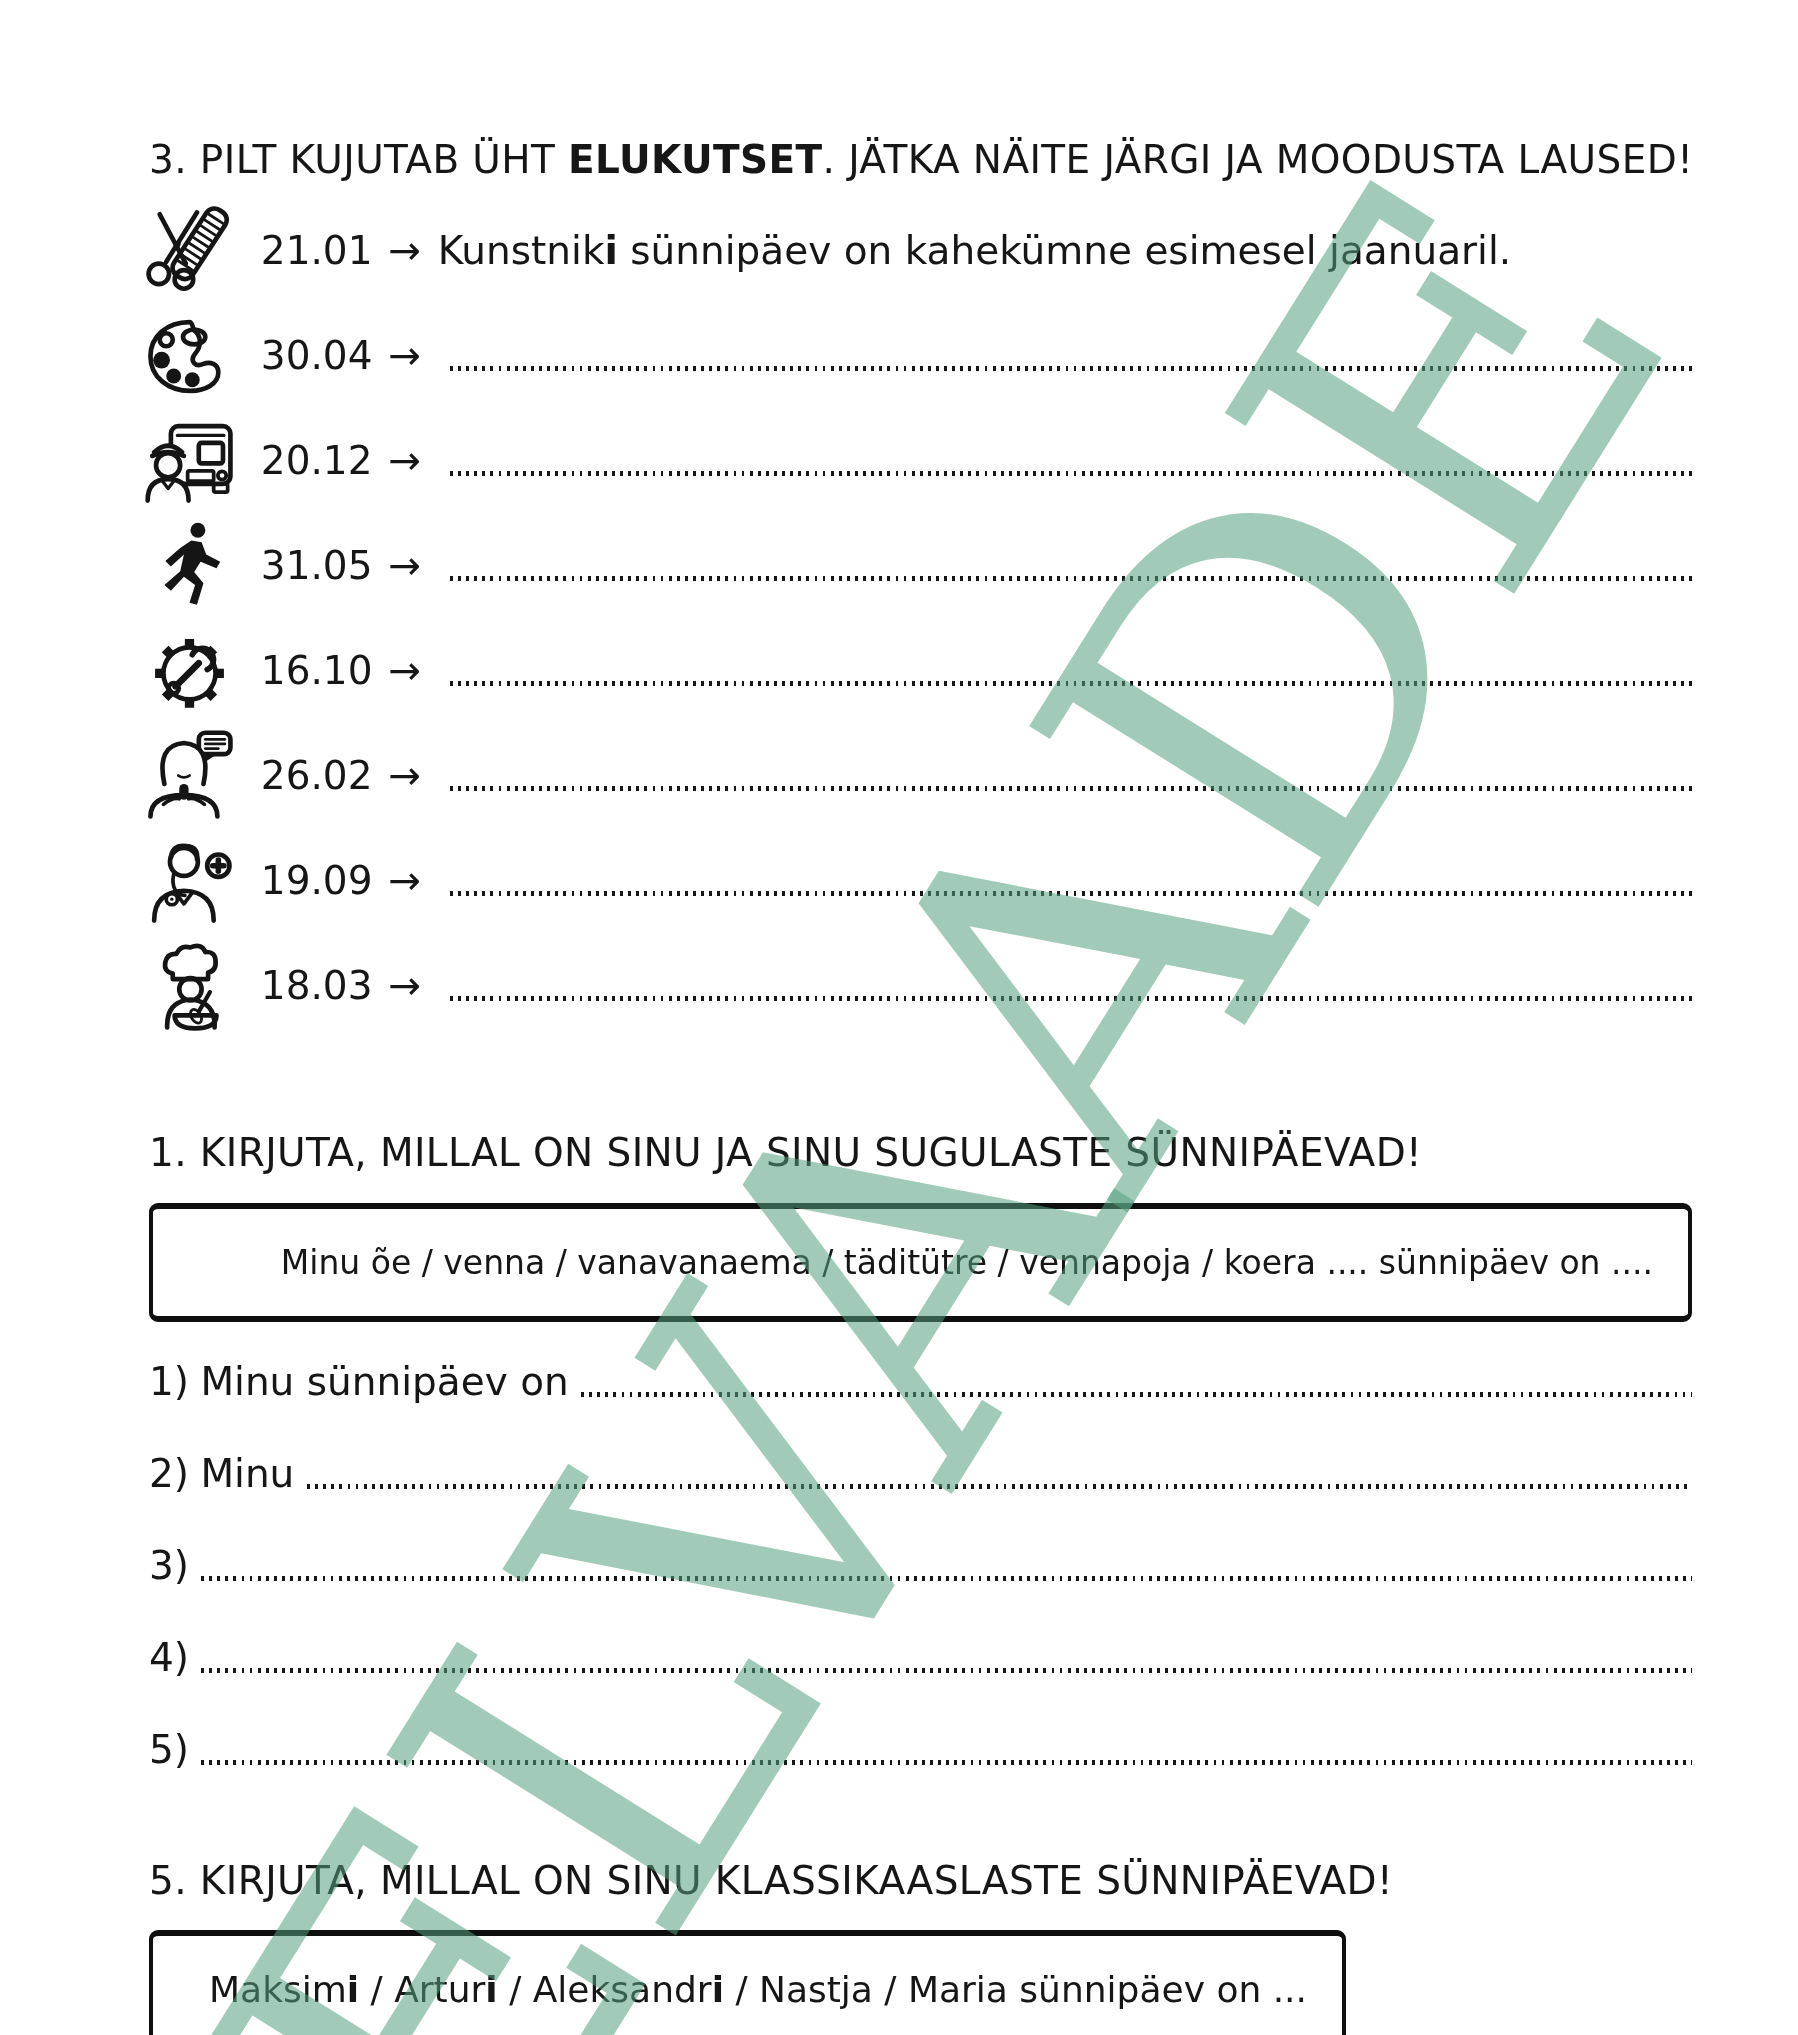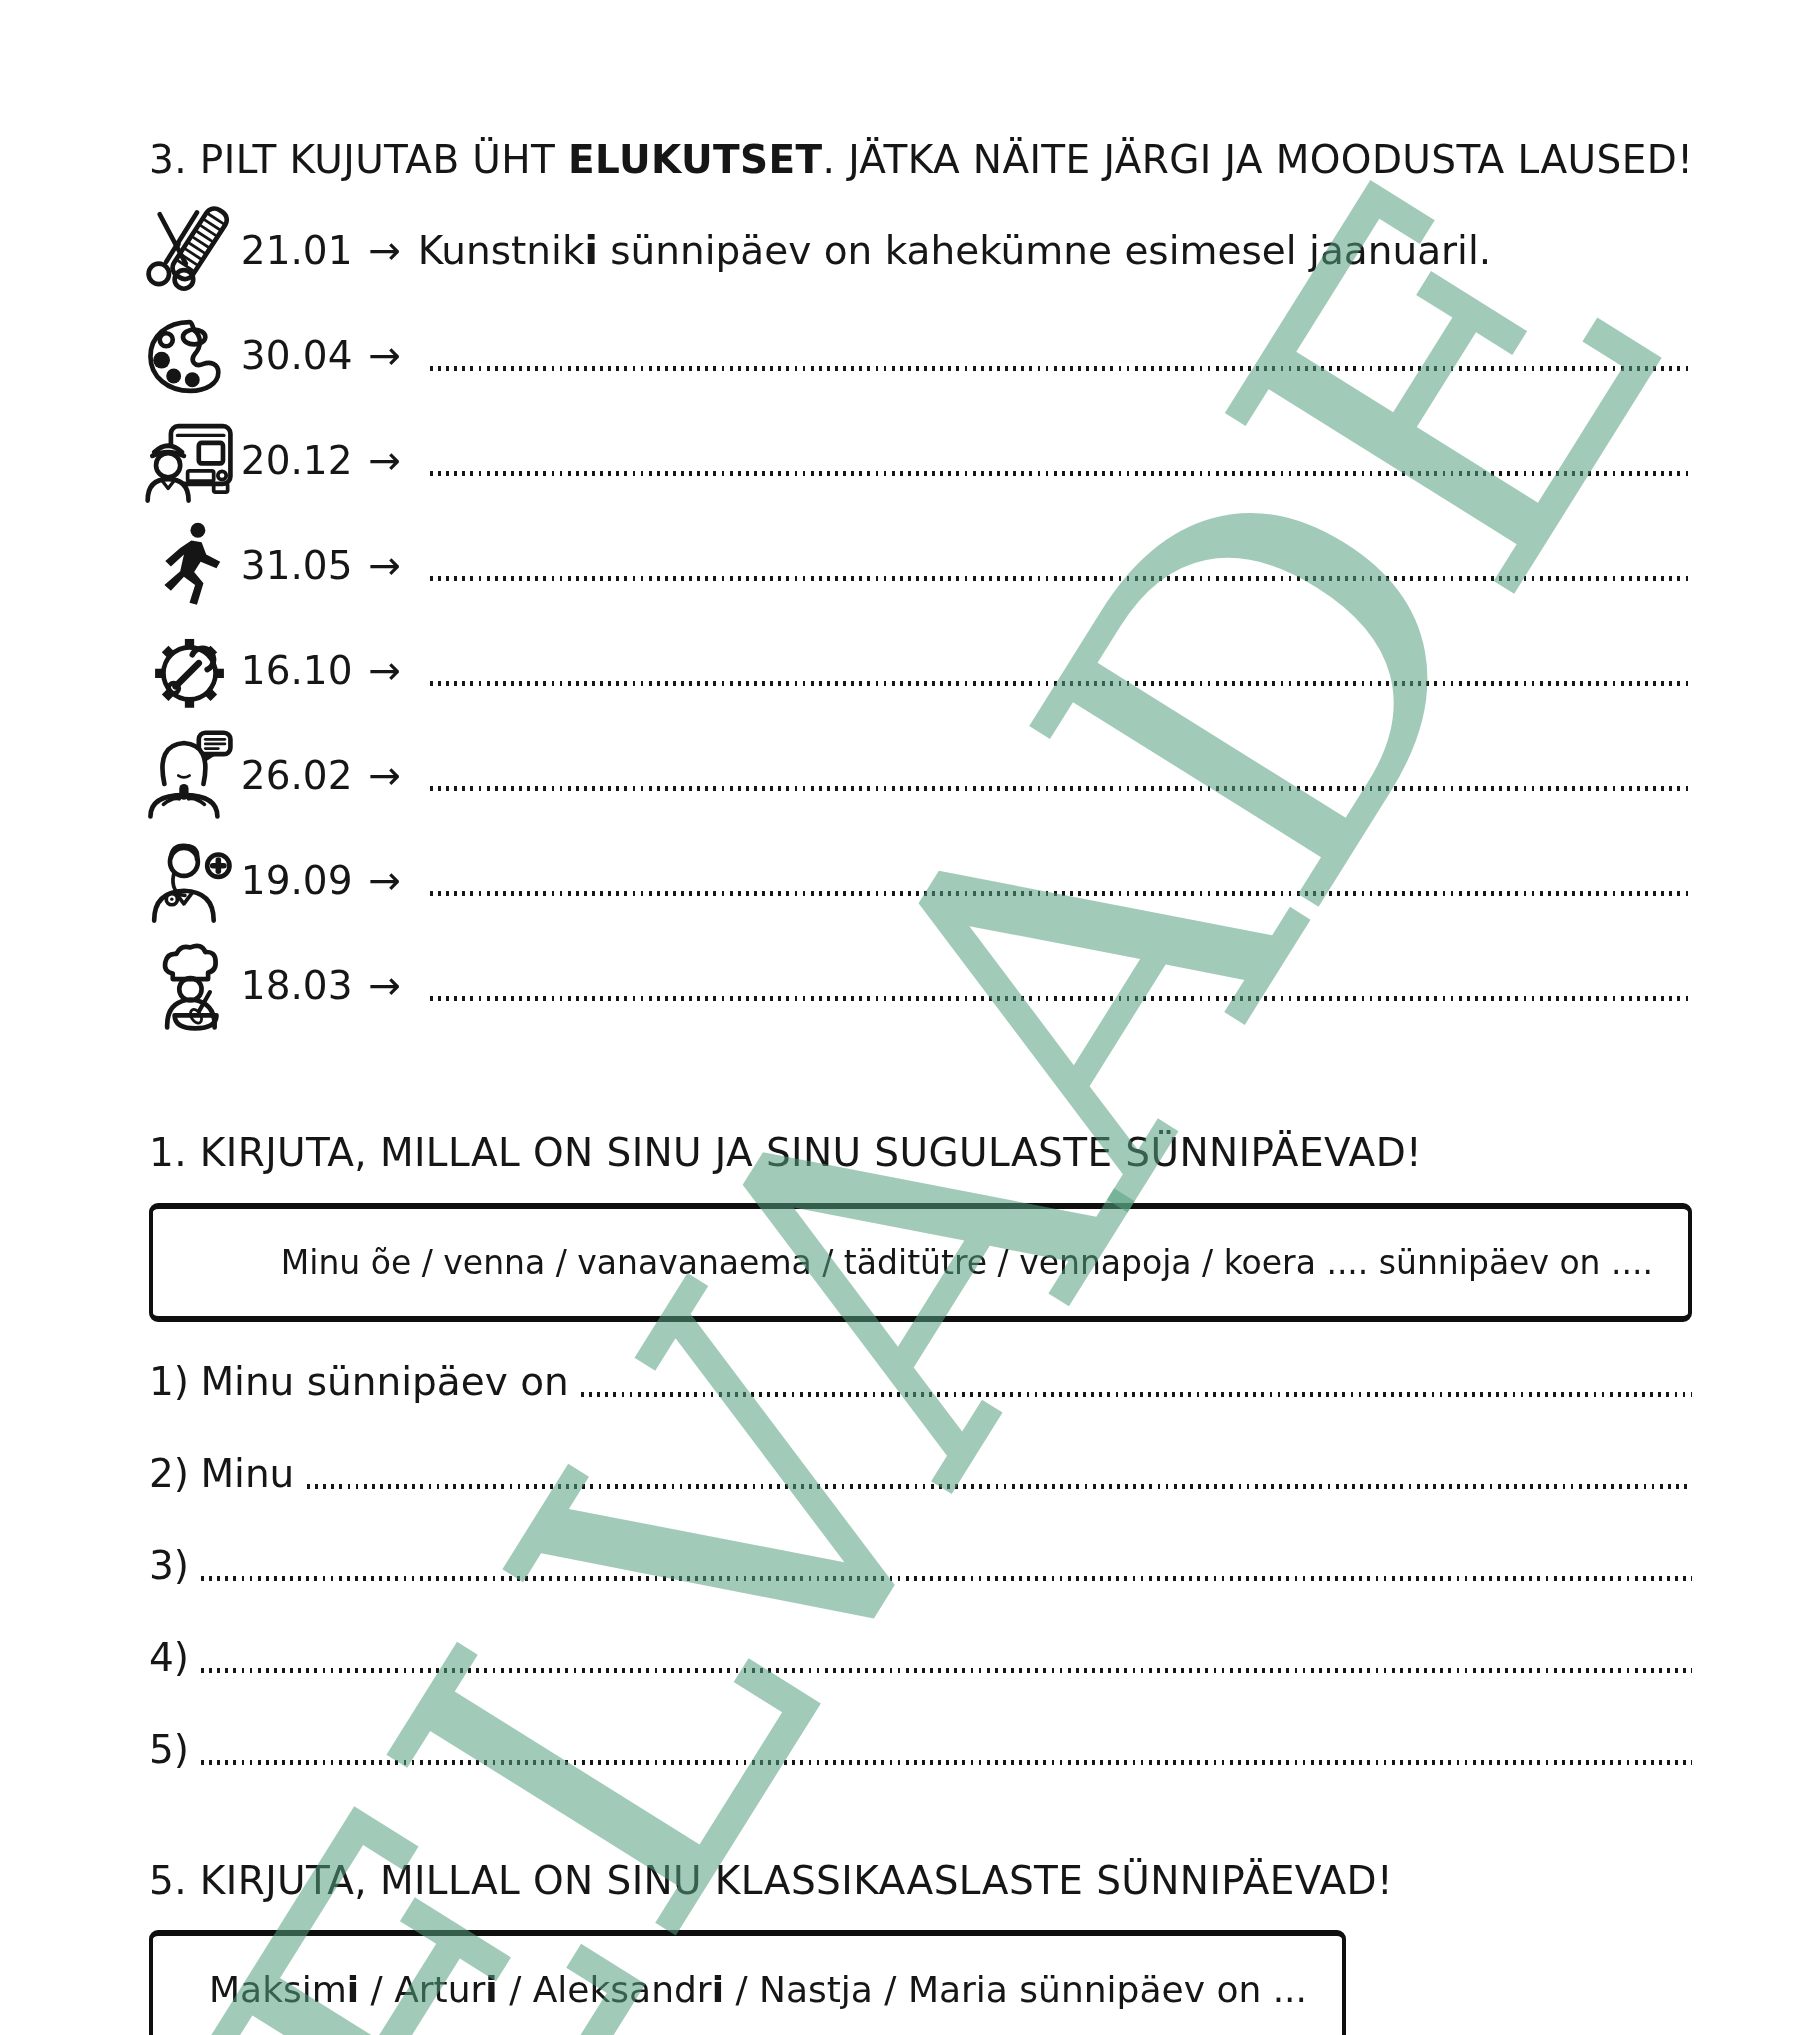--- a/index.html
+++ b/index.html
@@ -7,21 +7,21 @@
         font-family:"DejaVu Sans","Liberation Sans",sans-serif;color:#161616;}
   .content{position:absolute;left:149px;top:134px;width:1543px;}
   .heading{font-size:39px;line-height:1.35;letter-spacing:0.4px;white-space:nowrap;}
   .heading b{font-weight:700;}
   
   .rows{margin-top:12.2px;}
   .row{display:flex;align-items:center;height:105px;margin-left:-10.2px;}
   .iconbox{width:102px;min-width:102px;height:98px;display:flex;align-items:center;justify-content:center;}
   .iconbox svg{width:93px;height:93px;}
   .rline{display:flex;align-items:flex-end;flex:1;font-size:39px;line-height:1.05;}
-  .date{margin-right:15.5px;white-space:nowrap;}
+  .date{margin-right:15.5px;white-space:nowrap;margin-left:20px;}
   .arrow{margin-right:17px;}
   .ans b{font-weight:700;}
   .dots{flex:1;height:5.3px;margin:0 0 5.7px 12.2px;
         background:repeating-linear-gradient(90deg,#161616 0 2.8px,transparent 2.8px 8.1px);}
   
   .h2nd{margin-top:88px;}
   .h5th{margin-top:84px;}
   .box{margin-top:23.6px;box-sizing:border-box;height:119px;border:4.1px solid #0f0f0f;
        border-top-width:6.1px;border-bottom-width:6.1px;border-radius:9px;
        display:flex;align-items:center;padding:0 35px;font-size:33px;line-height:1.2;white-space:nowrap;justify-content:flex-end;}

